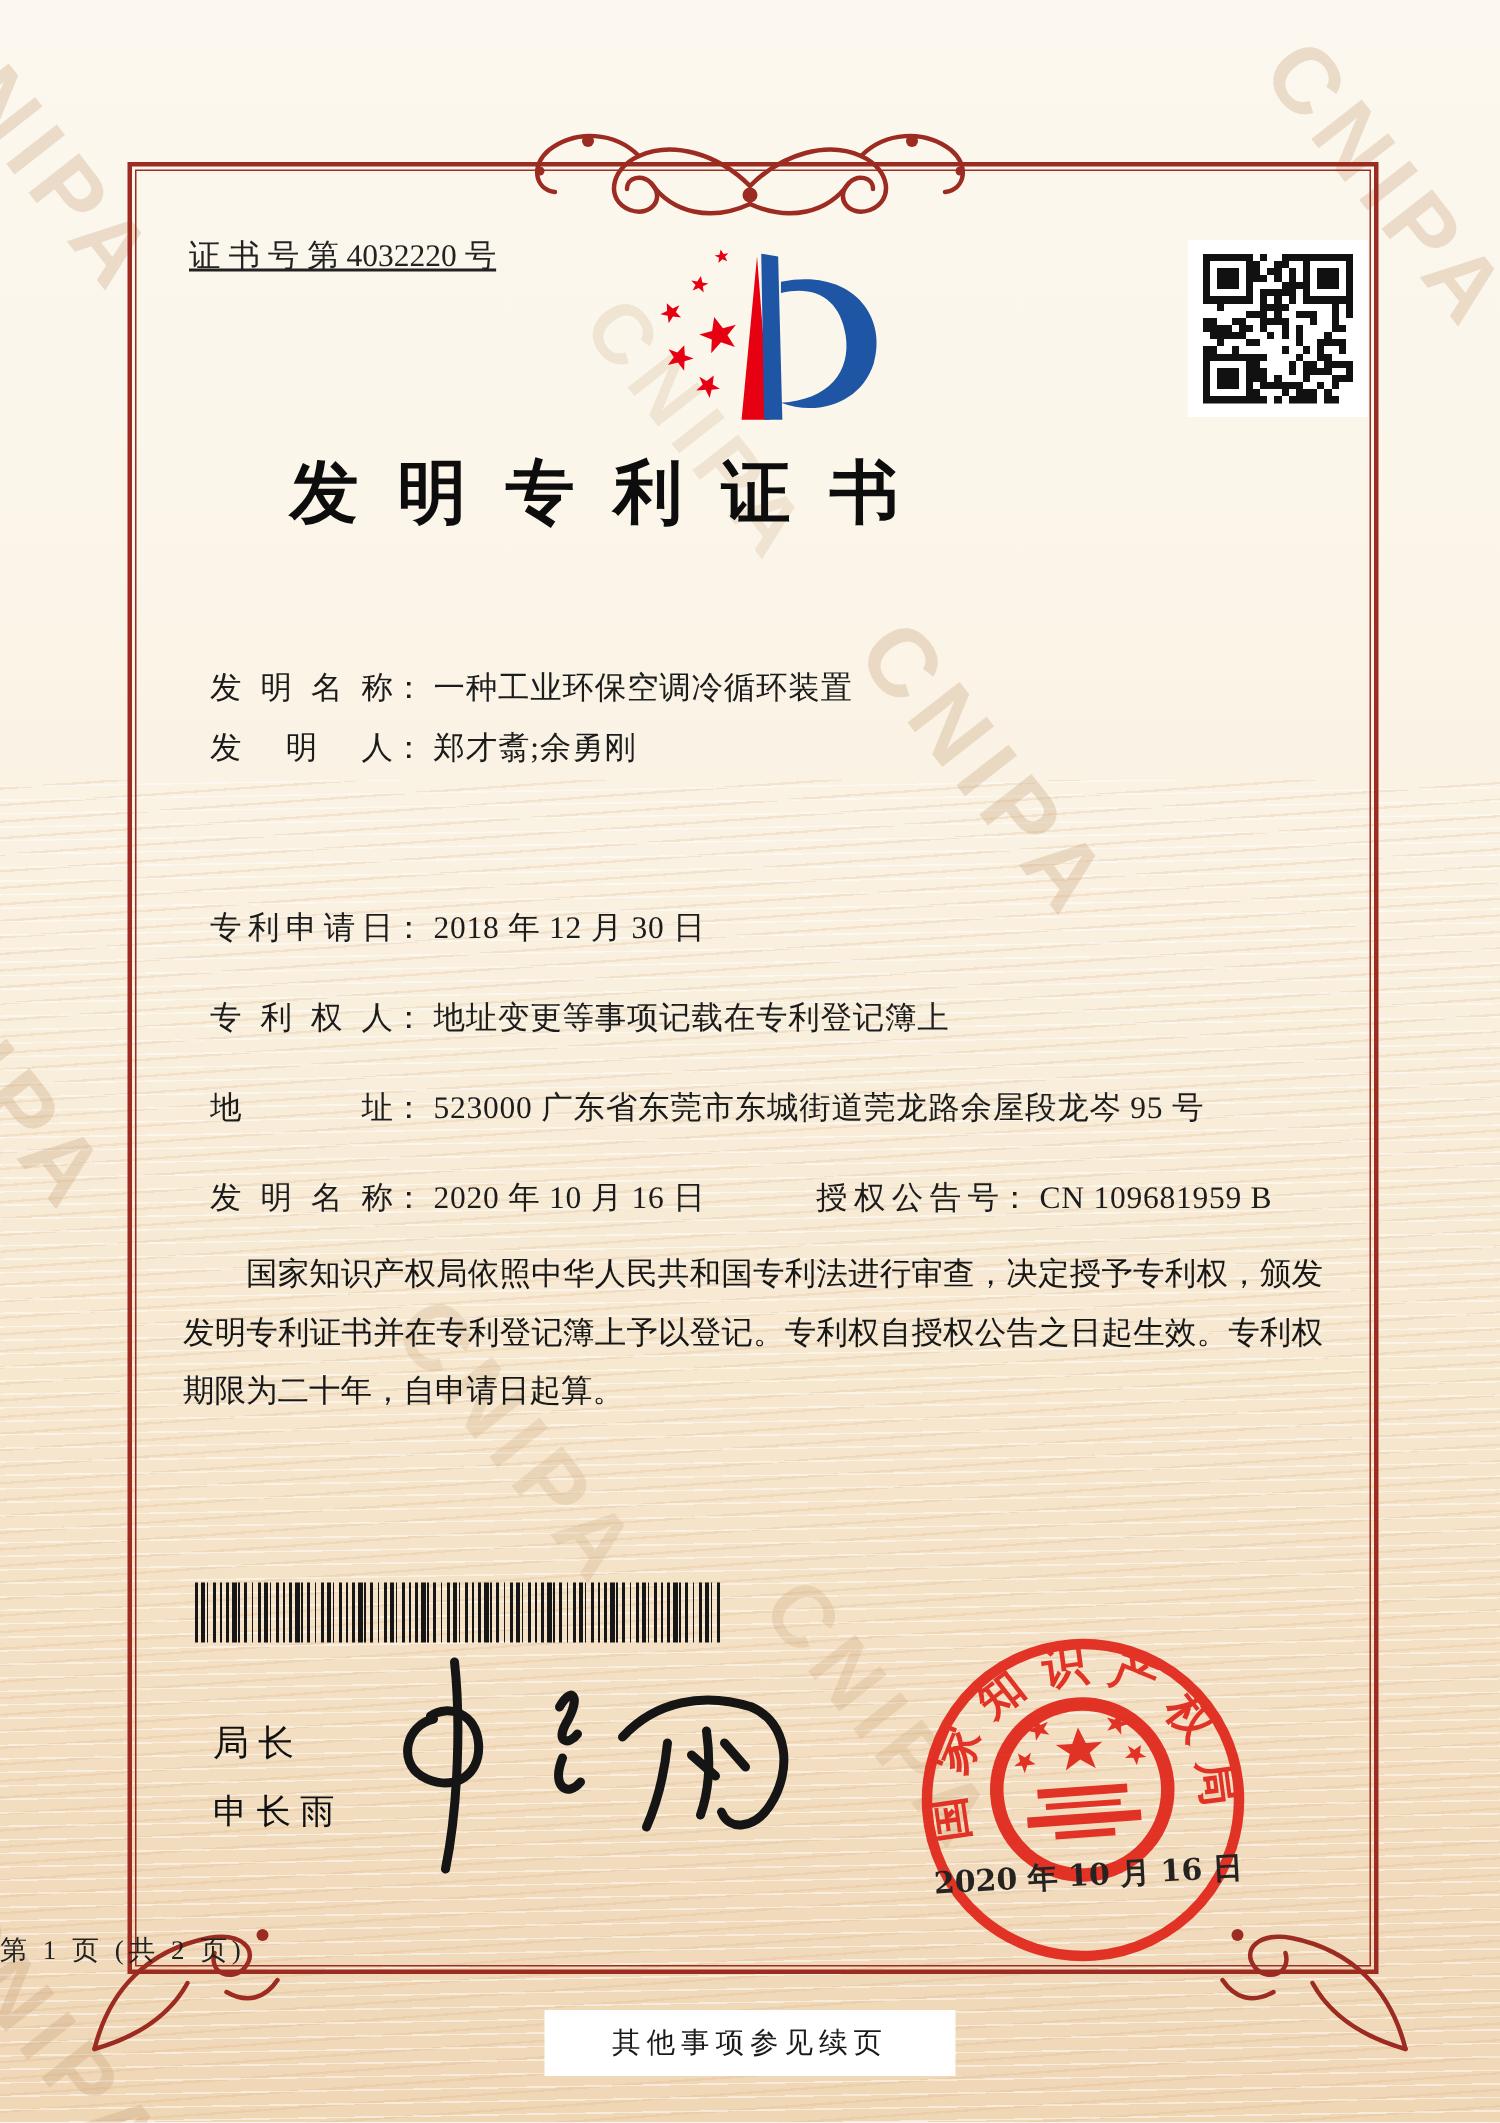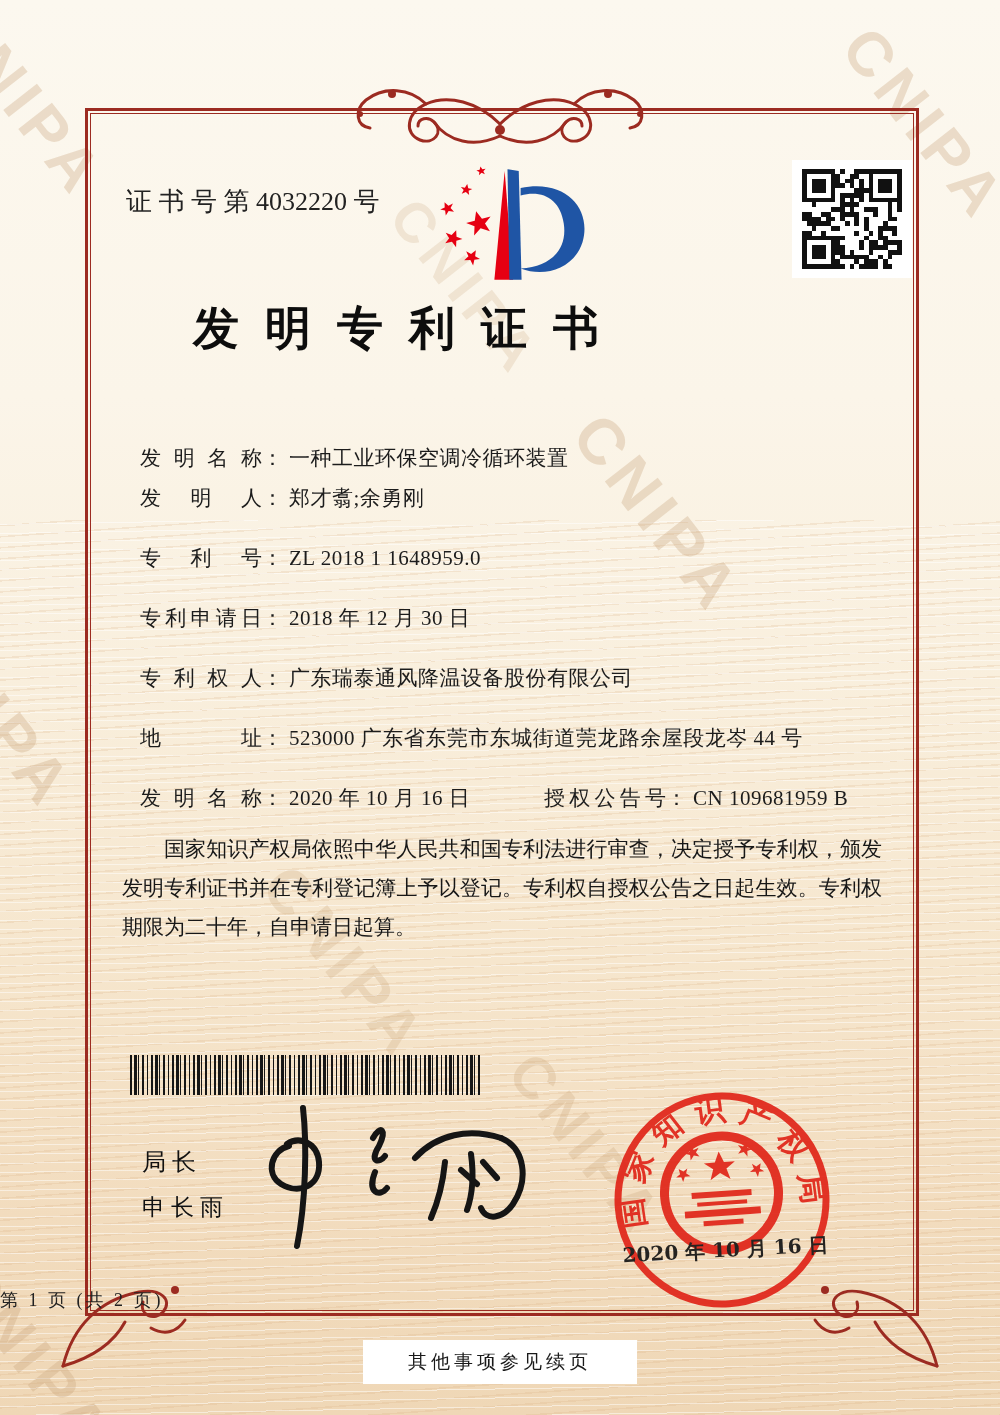--- a/index.html
+++ b/index.html
@@ -8,21 +8,21 @@
   #page{position:relative;width:1000px;height:1415px;
         background:linear-gradient(180deg,#fcf8ef 0%,#fbf5e9 28%,#f9efdd 48%,#f6e6cd 68%,#f2dcbe 86%,#efd7b6 100%);}
   .waves{position:absolute;left:0;top:520px;width:1000px;height:895px;pointer-events:none;
         background:
           repeating-linear-gradient(179deg, rgba(255,255,255,0) 0 4px, rgba(255,255,255,.5) 4px 5px, rgba(255,255,255,0) 5px 9px),
           repeating-linear-gradient(176deg, rgba(214,170,124,0) 0 5px, rgba(214,170,124,.20) 5px 6.5px, rgba(214,170,124,0) 6.5px 11px);}
   .frame{position:absolute;left:85px;top:108px;width:828px;height:1202px;border:3px solid #9c2b21;}
   .frame-inner{position:absolute;left:2px;top:2px;right:2px;bottom:2px;border:1px solid #9c2b21;}
   .watermark{position:absolute;font-family:"Liberation Sans",sans-serif;font-weight:bold;
         color:rgba(200,165,123,.33);letter-spacing:7px;transform-origin:left top;pointer-events:none;}
-  .cert-no{position:absolute;left:126px;top:184px;font-size:26px;color:#222;}
+  .cert-no{position:absolute;left:126px;top:156px;font-size:21px;color:#222;text-decoration:underline;}
   .title{position:absolute;left:0;top:298px;width:792px;text-align:center;font-size:46px;
         font-weight:bold;letter-spacing:26px;text-indent:26px;color:#0d0d0d;font-family:"DejaVu Serif",serif;}
   .row{position:absolute;left:140px;font-size:21px;color:#1c1c1c;white-space:nowrap;}
   .lbl{display:inline-block;width:122px;text-align:justify;text-align-last:justify;vertical-align:baseline;}
   .colon{margin:0 6px 0 0;}
   .val{letter-spacing:.5px;}
   .paras{position:absolute;left:122px;top:830px;width:760px;font-size:21px;line-height:1.85;
         color:#171717;text-align:justify;}
   .paras p{margin:0;text-indent:2em;}
   .barcode{position:absolute;left:130px;top:1055px;width:350px;height:40px;
@@ -357,31 +357,28 @@
   </div>
 
   <div class="title">发明专利证书</div>
 
   <div class="row" style="top:444px;">
     <span class="lbl">发明名称</span><span class="colon">：</span><span class="val">一种工业环保空调冷循环装置</span>
   </div>
   <div class="row" style="top:484px;">
     <span class="lbl">发明人</span><span class="colon">：</span><span class="val">郑才翥;余勇刚</span>
   </div>
-  <div class="row" style="top:544px;">
-    <span class="lbl">专利号</span><span class="colon">：</span><span class="val">ZL 2018 1 1648959.0</span>
-  </div>
   <div class="row" style="top:604px;">
     <span class="lbl">专利申请日</span><span class="colon">：</span><span class="val">2018 年 12 月 30 日</span>
   </div>
   <div class="row" style="top:664px;">
-    <span class="lbl">专利权人</span><span class="colon">：</span><span class="val">广东瑞泰通风降温设备股份有限公司</span>
+    <span class="lbl">专利权人</span><span class="colon">：</span><span class="val">地址变更等事项记载在专利登记簿上</span>
   </div>
   <div class="row" style="top:724px;">
-    <span class="lbl">地址</span><span class="colon">：</span><span class="val">523000 广东省东莞市东城街道莞龙路余屋段龙岑 44 号</span>
+    <span class="lbl">地址</span><span class="colon">：</span><span class="val">523000 广东省东莞市东城街道莞龙路余屋段龙岑 95 号</span>
   </div>
   <div class="row" style="top:784px;">
     <span class="lbl">发明名称</span><span class="colon">：</span><span class="val">2020 年 10 月 16 日</span>
   </div>
   <div class="row" style="left:544px;top:784px;">
     <span class="lbl">授权公告号</span><span class="colon">：</span><span class="val">CN 109681959 B</span>
   </div>
 
   <div class="paras">
     <p>国家知识产权局依照中华人民共和国专利法进行审查，决定授予专利权，颁发发明专利证书并在专利登记簿上予以登记。专利权自授权公告之日起生效。专利权期限为二十年，自申请日起算。</p>

